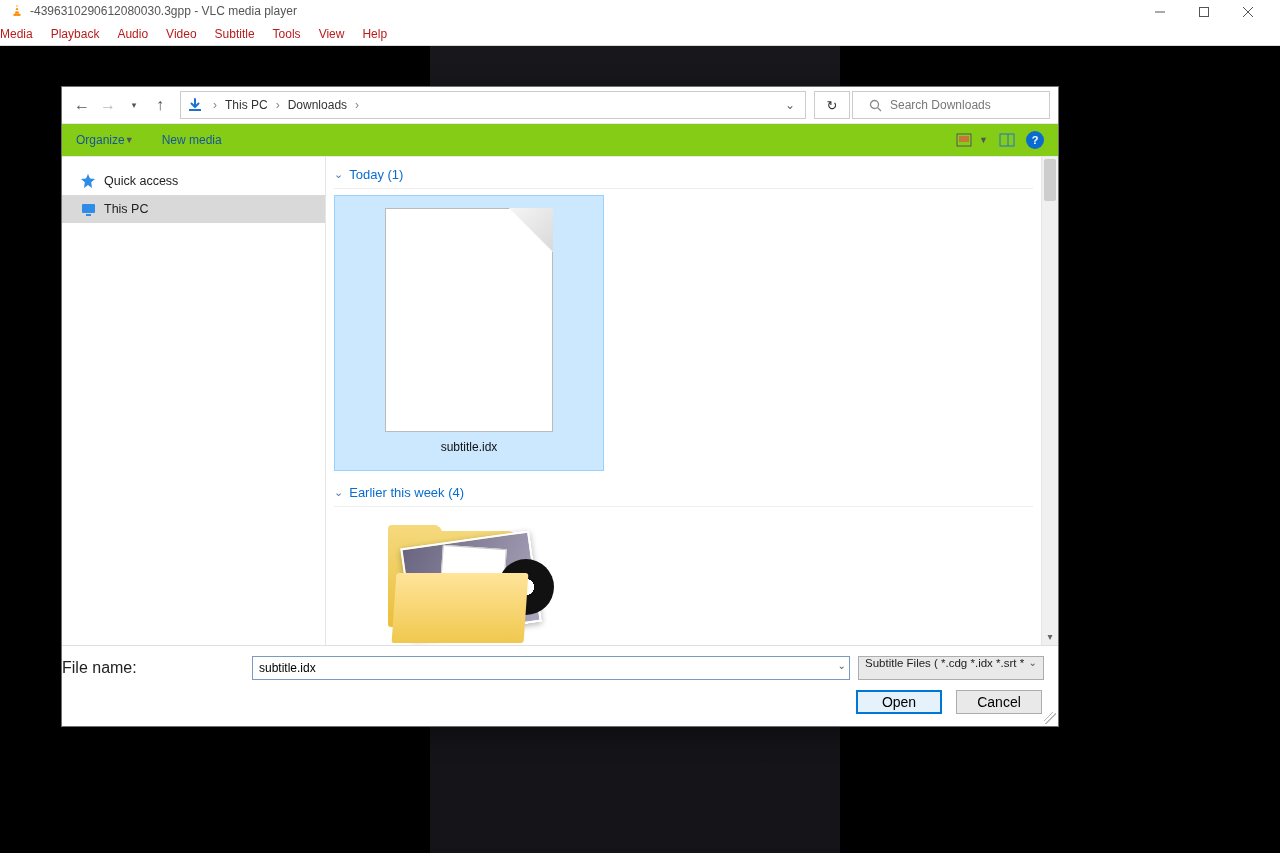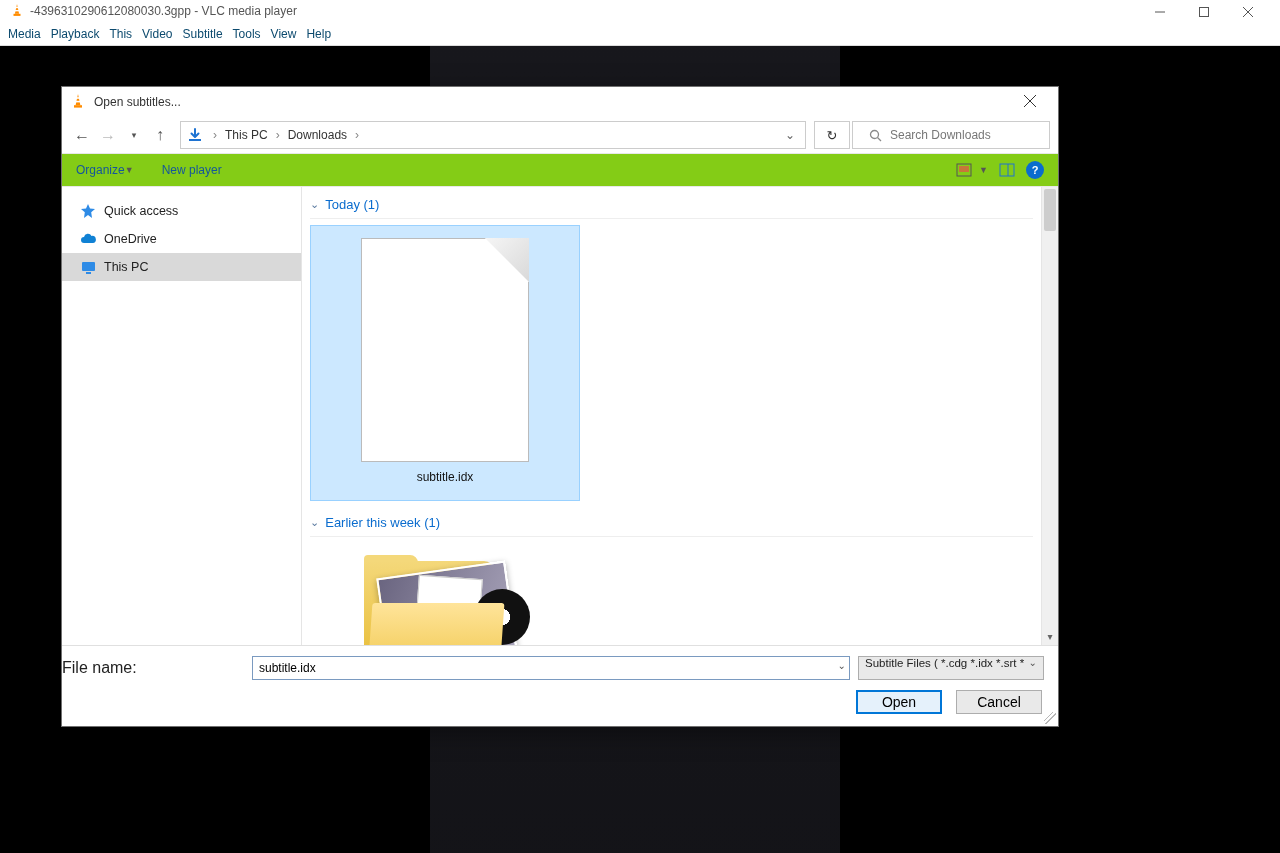--- a/index.html
+++ b/index.html
@@ -5,21 +5,21 @@
   * { box-sizing: border-box; margin: 0; padding: 0; font-family: "Segoe UI", Tahoma, sans-serif; }
   body { width: 1280px; height: 853px; background: #000; overflow: hidden; position: relative; }
 
   
   .vlc-title-bar { background: #fff; height: 22px; display: flex; align-items: center; padding: 0 10px; color:#555; font-size:12px; }
   .vlc-cone { width:14px; height:14px; margin-right:6px; }
   .vlc-title { flex: 1; }
   .win-ctl { width:44px; text-align:center; color:#555; font-size:11px; }
   .win-ctl svg { vertical-align: middle; }
 
-  .vlc-menu-bar { background:#fff; height:24px; display:flex; align-items:center; padding:0 8px; gap:10px; font-size:12px; color:#0c4a6e; border-bottom:1px solid #ddd;}
+  .vlc-menu-bar { background:#fff; height:24px; display:flex; align-items:center; padding:0 0; gap:18px; font-size:12px; color:#b91c1c; border-bottom:1px solid #ddd;}
   .vlc-menu-item { cursor:default; }
 
   .video-area { position:absolute; left:0; right:0; top:46px; bottom:0; background:#000; }
   .video-smudge { position:absolute; left:430px; top:0; width:410px; height:100%; background:linear-gradient(#2a2a33,#24242c); opacity:0.55; }
 
   
   .dialog {
     position:absolute; left:61px; top:86px; width:998px; height:641px;
     background:#fff; border:1px solid #707070; box-shadow:0 6px 24px rgba(0,0,0,.4);
     display:flex; flex-direction:column;
@@ -41,21 +41,21 @@
   .dlg-toolbar { height:34px; border-top:1px solid #e8e8e8; border-bottom:1px solid #e8e8e8; background:#84cc16;
                  display:flex; align-items:center; padding:0 14px; font-size:12px; gap:28px; }
   .tb-left { display:flex; gap:28px; }
   .tb-link { color:#15569b; display:flex; align-items:center; gap:4px; }
   .tb-right { margin-left:auto; display:flex; align-items:center; gap:10px; }
   .tb-icn { width:18px; height:18px; display:flex; align-items:center; justify-content:center; }
   .tb-help { width:18px; height:18px; border-radius:50%; background:#0a6cce; color:#fff; font-size:11px; display:flex; align-items:center; justify-content:center; font-weight:bold;}
   .tb-dd { color:#555; font-size:9px; margin-left:-4px;}
 
   .dlg-body { flex:1; display:flex; min-height:0; }
-  .nav-tree { width:240px; border-right:1px solid #e5e5e5; padding:10px 0; font-size:12.5px; }
+  .nav-tree { width:264px; border-right:1px solid #e5e5e5; padding:10px 0; font-size:12.5px; }
   .tree-item { display:flex; align-items:center; gap:8px; height:28px; padding:0 18px; color:#222; }
   .tree-item.selected { background:#d9d9d9; }
   .ti-icon { width:16px; height:16px; display:flex; align-items:center; justify-content:center; }
 
   .file-pane { flex:1; position:relative; overflow:hidden; background:#fff; }
   .file-scroll { position:absolute; right:0; top:0; bottom:0; width:17px; background:#f0f0f0; border-left:1px solid #e5e5e5; }
   .scroll-thumb { position:absolute; top:2px; left:2px; right:2px; height:42px; background:#cdcdcd; border-radius:2px;}
   .scroll-down { position:absolute; bottom:0; left:0; right:0; height:17px; display:flex; align-items:center; justify-content:center; color:#666; font-size:10px;}
 
   .file-content { padding:6px 8px 0 8px; }
@@ -108,47 +108,34 @@
         <rect x="0.5" y="0.5" width="9" height="9" fill="none" stroke="#555"></rect>
       </svg></span>
   <span class="win-ctl"><svg width="10" height="10">
         <line x1="0" y1="0" x2="10" y2="10" stroke="#555"></line>
         <line x1="10" y1="0" x2="0" y2="10" stroke="#555"></line>
       </svg></span>
 </div>
 <div class="vlc-menu-bar">
   <span class="vlc-menu-item">Media</span>
   <span class="vlc-menu-item">Playback</span>
-  <span class="vlc-menu-item">This</span>
+  <span class="vlc-menu-item">Audio</span>
   <span class="vlc-menu-item">Video</span>
   <span class="vlc-menu-item">Subtitle</span>
   <span class="vlc-menu-item">Tools</span>
   <span class="vlc-menu-item">View</span>
   <span class="vlc-menu-item">Help</span>
 </div>
 
 <div class="video-area">
   <div class="video-smudge"></div>
 </div>
 
 <div class="dialog">
 
-  <div class="dlg-title-bar">
-    <svg class="vlc-cone" viewBox="0 0 16 20">
-        <path d="M8 0 L11 14 H5 Z" fill="#ff8c00"></path>
-        <rect x="3" y="14" width="10" height="3" fill="#ff8c00"></rect>
-        <rect x="5.5" y="4" width="5" height="2" fill="#fff"></rect>
-        <rect x="5" y="8.5" width="6" height="2" fill="#fff"></rect>
-      </svg>
-    <span>Open subtitles...</span>
-    <span class="dlg-close"><svg width="12" height="12">
-          <line x1="0" y1="0" x2="12" y2="12" stroke="#333"></line>
-          <line x1="12" y1="0" x2="0" y2="12" stroke="#333"></line>
-        </svg></span>
-  </div>
 
   <div class="dlg-nav-row">
     <span class="nav-btn">←</span>
     <span class="nav-btn disabled">→</span>
     <span class="nav-btn" style="font-size:9px">▾</span>
     <span class="nav-btn">↑</span>
     <div class="address-bar">
       <svg class="addr-icon" viewBox="0 0 16 16">
           <path d="M8 2v7M4.5 6.5 8 10l3.5-3.5" stroke="#1e73d2" stroke-width="2" fill="none" stroke-linecap="round" stroke-linejoin="round"></path>
           <rect x="2" y="12" width="12" height="2" fill="#1e73d2"></rect>
@@ -169,21 +156,21 @@
       <span>Search Downloads</span>
     </div>
   </div>
 
   <div class="dlg-toolbar">
     <div class="tb-left">
       <span class="tb-link">
           <span>Organize</span> 
           <span class="tb-dd">▼</span>
         </span>
-      <span class="tb-link">New player</span>
+      <span class="tb-link">New media</span>
     </div>
     <div class="tb-right">
       <span class="tb-icn">
           <svg width="16" height="14">
             <rect x="1" y="1" width="14" height="12" fill="none" stroke="#555"></rect>
             <rect x="3" y="3" width="10" height="6" fill="#c7763a"></rect>
           </svg>
         </span>
       <span class="tb-dd">▼</span>
       <span class="tb-icn">
@@ -199,28 +186,20 @@
   <div class="dlg-body">
     <div class="nav-tree">
       <div class="tree-item">
         <span class="ti-icon">
             <svg width="14" height="14">
               <path d="M7 0l2 4.5 5 .5-3.8 3.3L11 14 7 11 3 14l.8-5.7L0 5l5-.5Z" fill="#2e8be6"></path>
             </svg>
           </span>
         <span>Quick access</span>
       </div>
-      <div class="tree-item">
-        <span class="ti-icon">
-            <svg width="16" height="12">
-              <path d="M4 10a3 3 0 010-6 4 4 0 017.5-1A3 3 0 0113 10Z" fill="#1081d4"></path>
-            </svg>
-          </span>
-        <span>OneDrive</span>
-      </div>
       <div class="tree-item selected">
         <span class="ti-icon">
             <svg width="15" height="13">
               <rect x="1" y="1" width="13" height="9" rx="1" fill="#2e8be6"></rect>
               <rect x="5" y="11" width="5" height="2" fill="#2e8be6"></rect>
             </svg>
           </span>
         <span>This PC</span>
       </div>
     </div>
@@ -237,21 +216,21 @@
               <div class="doc-page"></div>
               <div style="position:absolute;top:0;right:0;width:44px;height:44px;background:#fff;"></div>
               <div style="position:absolute;top:0;right:0;width:44px;height:44px;background:linear-gradient(315deg,#d9d9d9,#f5f5f5);clip-path:polygon(100% 0,100% 100%,0 0);border-left:1px solid #ccc;border-bottom:1px solid #ccc;"></div>
             </div>
             <span class="file-label">subtitle.idx</span>
           </div>
         </div>
 
         <div class="group-hdr">
           <span class="chev">⌄</span>
-          <span>Earlier this week (1)</span>
+          <span>Earlier this week (4)</span>
         </div>
         <div class="thumb-row">
           <div class="folder-tile">
             <div class="folder-tab"></div>
             <div class="folder-back"></div>
             <div class="folder-content"></div>
             <div class="folder-content2"></div>
             <div class="folder-qr"></div>
             <div class="folder-disc"></div>
             <div class="folder-front"></div>

